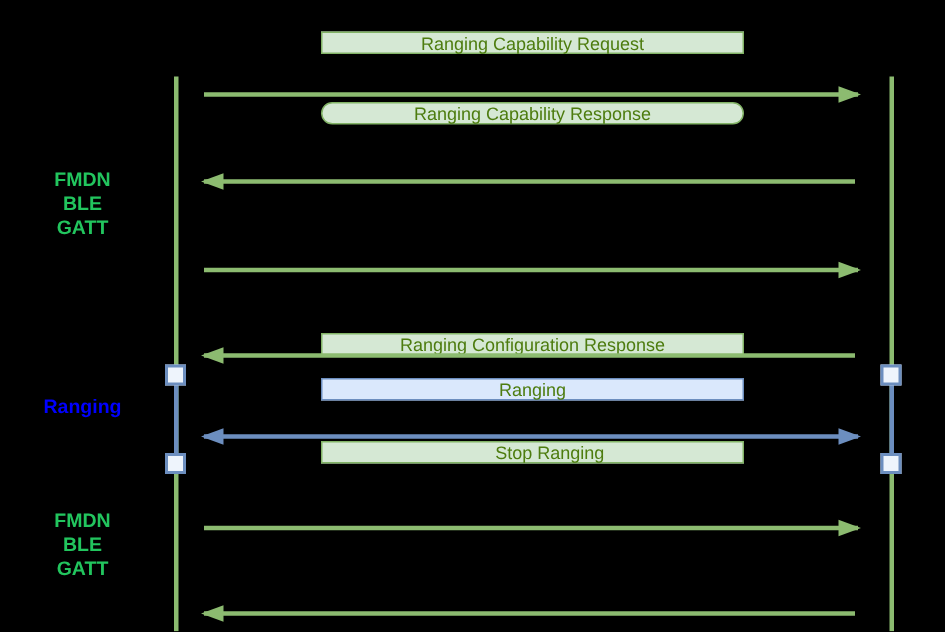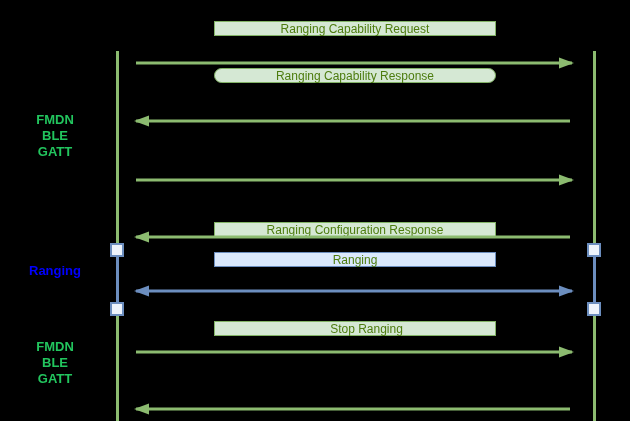--- a/index.html
+++ b/index.html
@@ -109,21 +109,21 @@
     <span>Ranging</span>
   </div>
   <div class="msg-arrow style-blue" style="top:283px;">
     <svg viewBox="0 0 440 16">
       <line x1="2" y1="8" x2="438" y2="8" stroke="currentColor" stroke-width="3"></line>
       <polygon points="15,2.5 0,8 15,13.5" fill="currentColor"></polygon>
       <polygon points="425,2.5 440,8 425,13.5" fill="currentColor"></polygon>
     </svg>
   </div>
 
-  <div class="msg-box style-green" style="top:321px;padding-left:23px;">
+  <div class="msg-box style-green" style="top:294px;padding-left:23px;">
     <span>Stop Ranging</span>
   </div>
   <div class="msg-arrow style-green" style="top:344px;">
     <svg viewBox="0 0 440 16">
       <line x1="2" y1="8" x2="438" y2="8" stroke="currentColor" stroke-width="3"></line>
       <polygon points="15,2.5 0,8 15,13.5" fill="currentColor" style="display: none;"></polygon>
       <polygon points="425,2.5 440,8 425,13.5" fill="currentColor"></polygon>
     </svg>
   </div>
 

